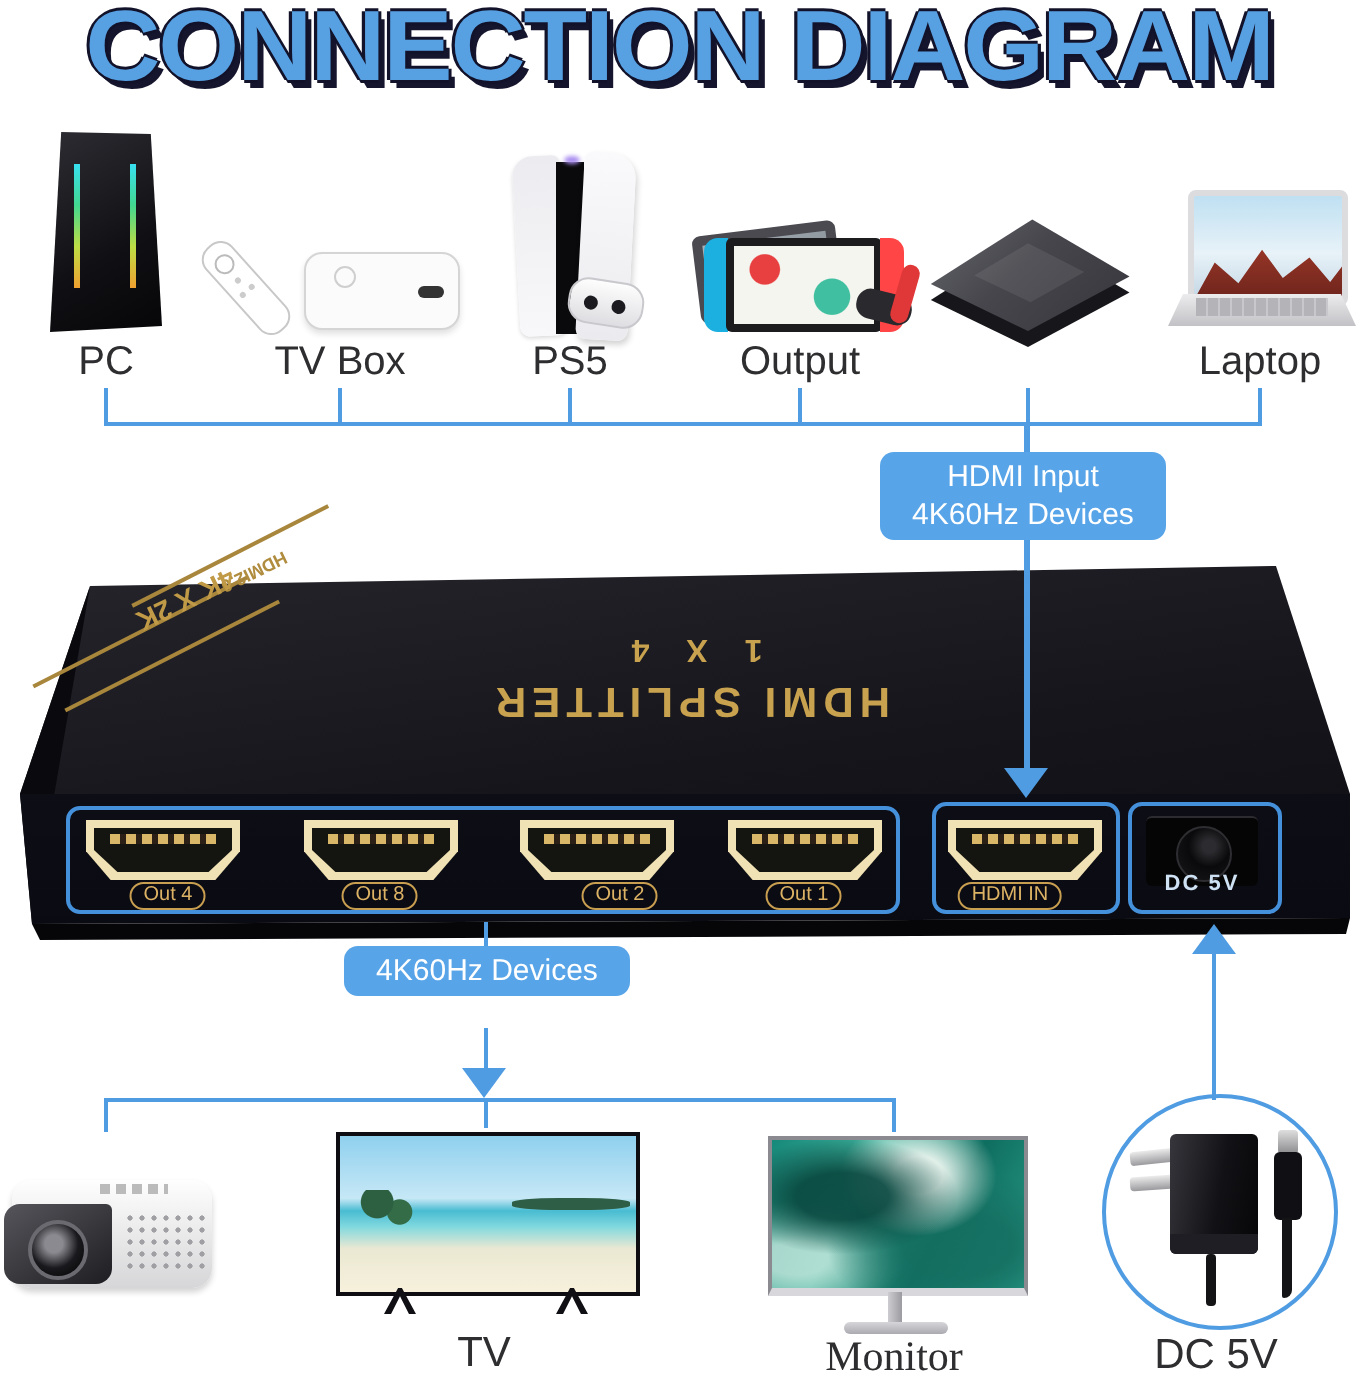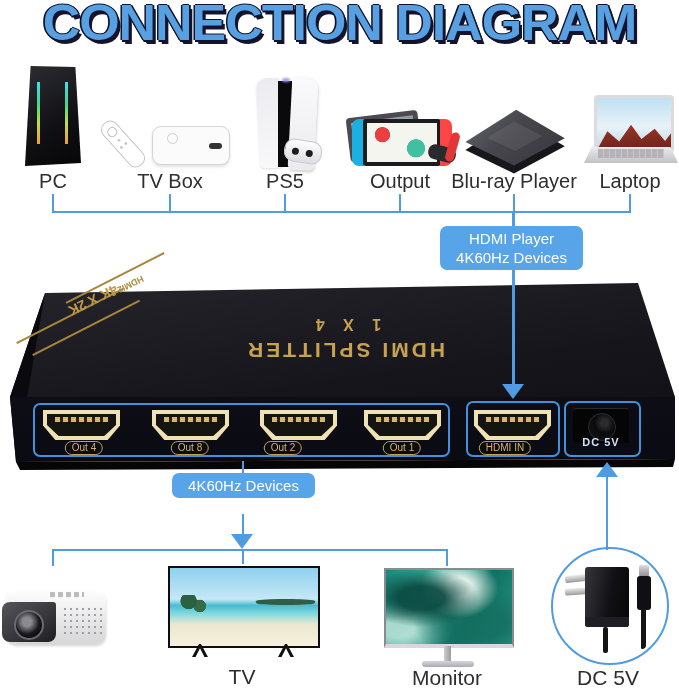--- a/index.html
+++ b/index.html
@@ -260,35 +260,34 @@
       <div class="lap-mtn"></div>
     </div>
     <div class="lap-base"></div>
     <div class="lap-kbd"></div>
   </div>
 
   <div class="dev-label" style="left:53px; top:170px;">PC</div>
   <div class="dev-label" style="left:170px; top:170px;">TV Box</div>
   <div class="dev-label" style="left:285px; top:170px;">PS5</div>
   <div class="dev-label" style="left:400px; top:170px;">Output</div>
-  <div class="dev-label" style="left:514px; top:170px;">Blu-ray Player</div>
   <div class="dev-label" style="left:630px; top:170px;">Laptop</div>
 
   <div class="line" style="left:52px;  top:194px; width:2px; height:18px;"></div>
   <div class="line" style="left:169px; top:194px; width:2px; height:18px;"></div>
   <div class="line" style="left:284px; top:194px; width:2px; height:18px;"></div>
   <div class="line" style="left:399px; top:194px; width:2px; height:18px;"></div>
   <div class="line" style="left:513px; top:194px; width:2px; height:18px;"></div>
   <div class="line" style="left:629px; top:194px; width:2px; height:18px;"></div>
   <div class="line" style="left:52px;  top:211px; width:579px; height:2px;"></div>
   <div class="line" style="left:512px; top:213px; width:2.5px; height:175px;"></div>
   <div class="arrow-down" style="left:502px; top:384px;"></div>
 
   <div class="blue-label" style="left:440px; top:226px;">
-    <span style="display:block;">HDMI Player</span>
+    <span style="display:block;">HDMI Input</span>
     <span style="display:block;">4K60Hz Devices</span>
   </div>
 
   <div class="splitter">
     <div class="face sp-top"></div>
     <div class="face sp-left"></div>
     <div class="face sp-front"></div>
     <div class="face sp-shadow"></div>
 
     <div class="gline" style="left:60px; top:7px;  width:110px;"></div>
@@ -320,21 +319,21 @@
         <div class="inner"></div>
         <div class="pins"></div>
       </div>
     <div class="hdmi-port" style="left:474px; width:77px;">
         <div class="inner"></div>
         <div class="pins"></div>
       </div>
 
     <div class="port-label" style="left:84px;">Out 4</div>
     <div class="port-label" style="left:190px;">Out 8</div>
-    <div class="port-label" style="left:283px;">Out 2</div>
+    <div class="port-label" style="left:310px;">Out 2</div>
     <div class="port-label" style="left:402px;">Out 1</div>
     <div class="port-label" style="left:505px;">HDMI IN</div>
 
     <div class="dc-jack">
         <div class="dc-knob"></div>
       </div>
     <div class="dc-label">DC 5V</div>
   </div>
 
   <div class="line" style="left:242px; top:461px; width:2px; height:13px;"></div>
@@ -381,16 +380,16 @@
     <div class="ad-prong" style="left:12px; top:39px; transform:rotate(-4deg);"></div>
     <div class="ad-body"></div>
     <div class="ad-band"></div>
     <div class="ad-cable" style="left:50px; top:78px; width:5px; height:26px; border-radius:2px;"></div>
     <div class="ad-tip"></div>
     <div class="ad-barrel"></div>
     <div class="ad-cable" style="left:88px; top:60px; width:5px; height:40px; border-radius:0 0 8px 2px;"></div>
   </div>
 
   <div class="dev-label bottom" style="left:242px; top:665px;">TV</div>
-  <div class="dev-label bottom" style="left:447px; top:666px;">Monitor</div>
+  <div class="dev-label bottom" style="left:447px; top:666px;font-family:Liberation Serif, serif;">Monitor</div>
   <div class="dev-label bottom" style="left:608px; top:666px;">DC 5V</div>
 
 </div>
 
 </body></html>

